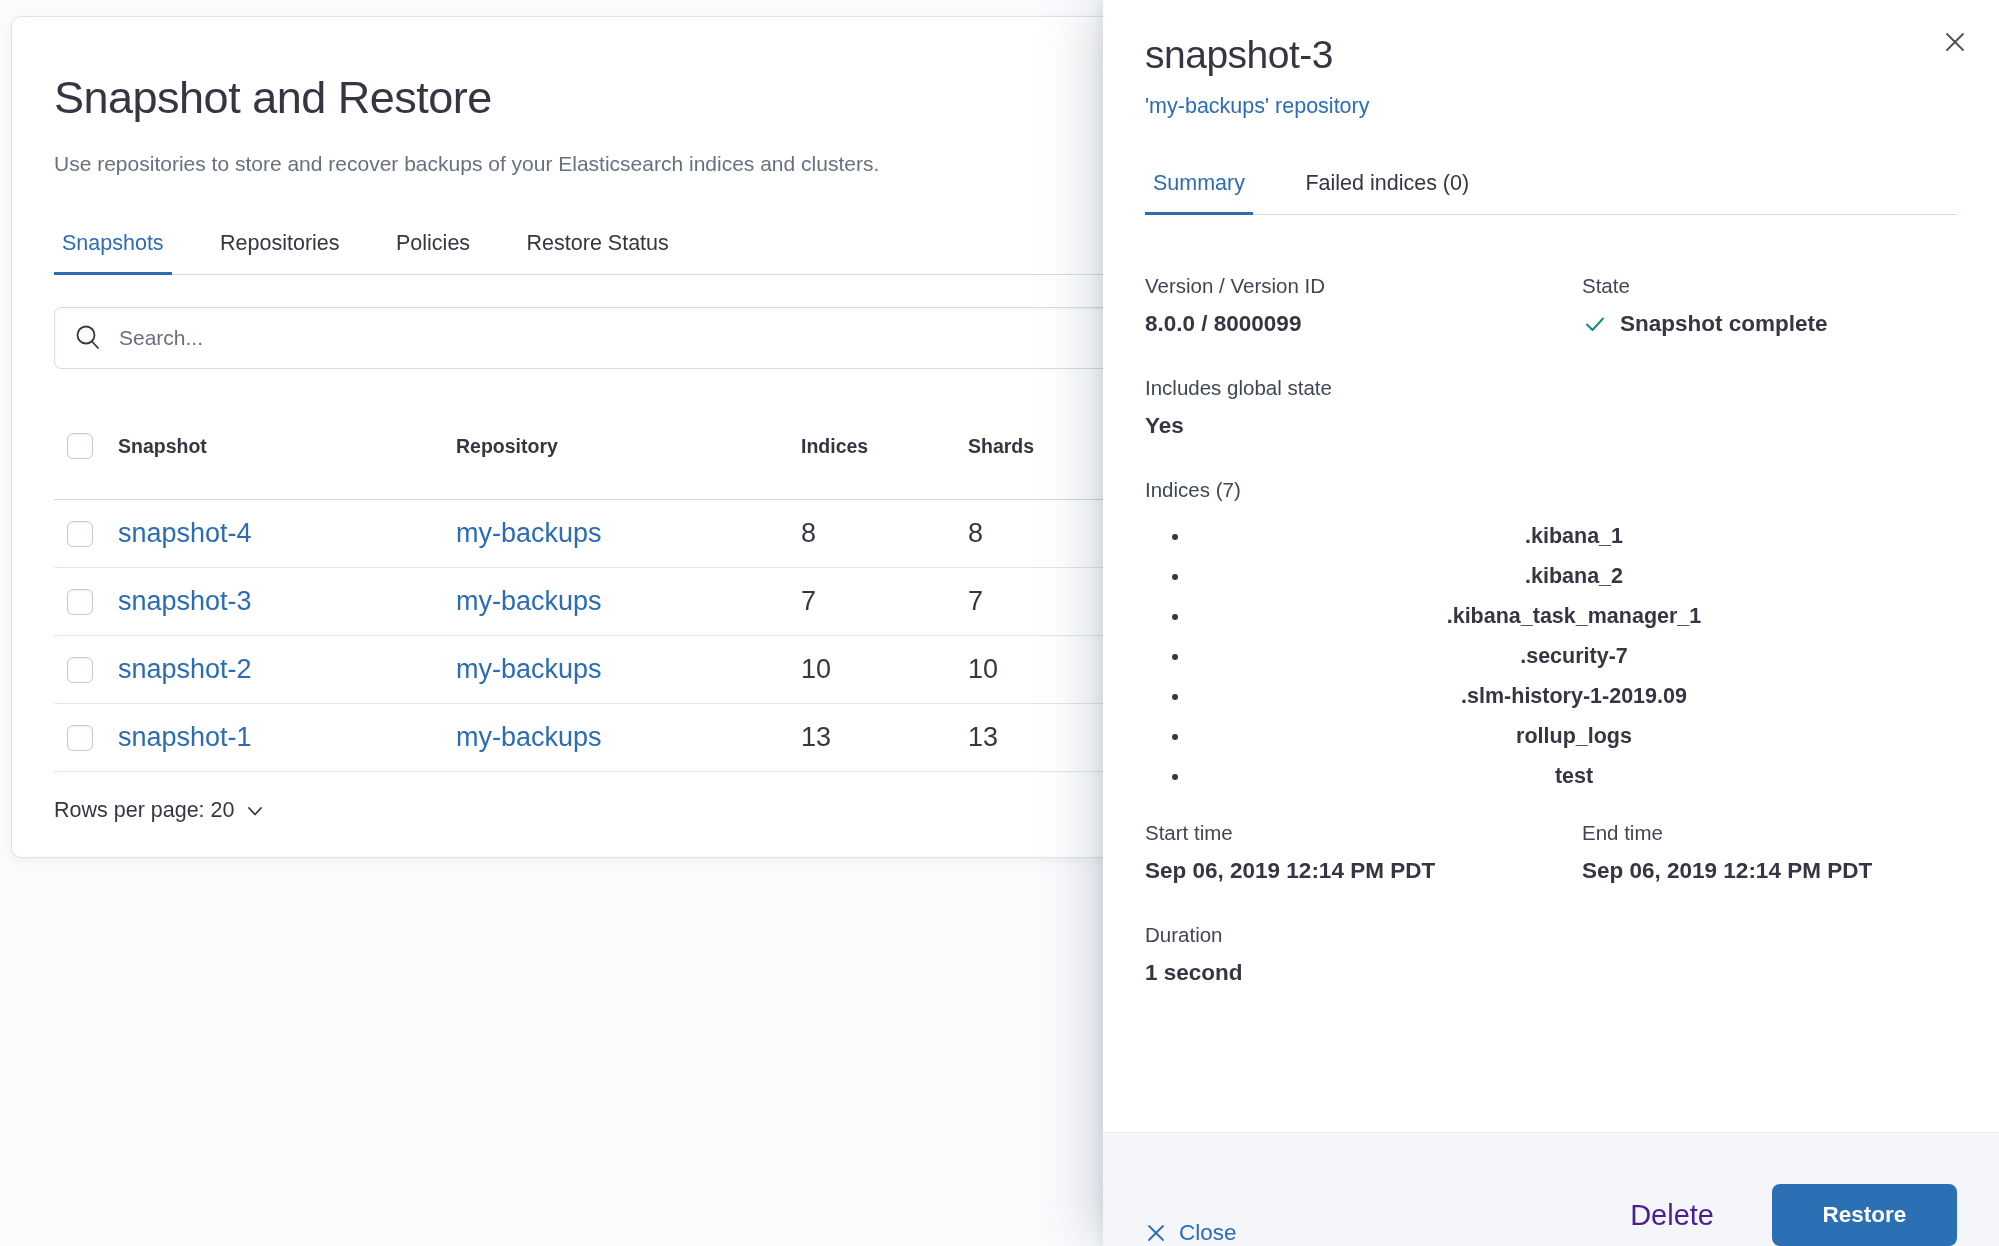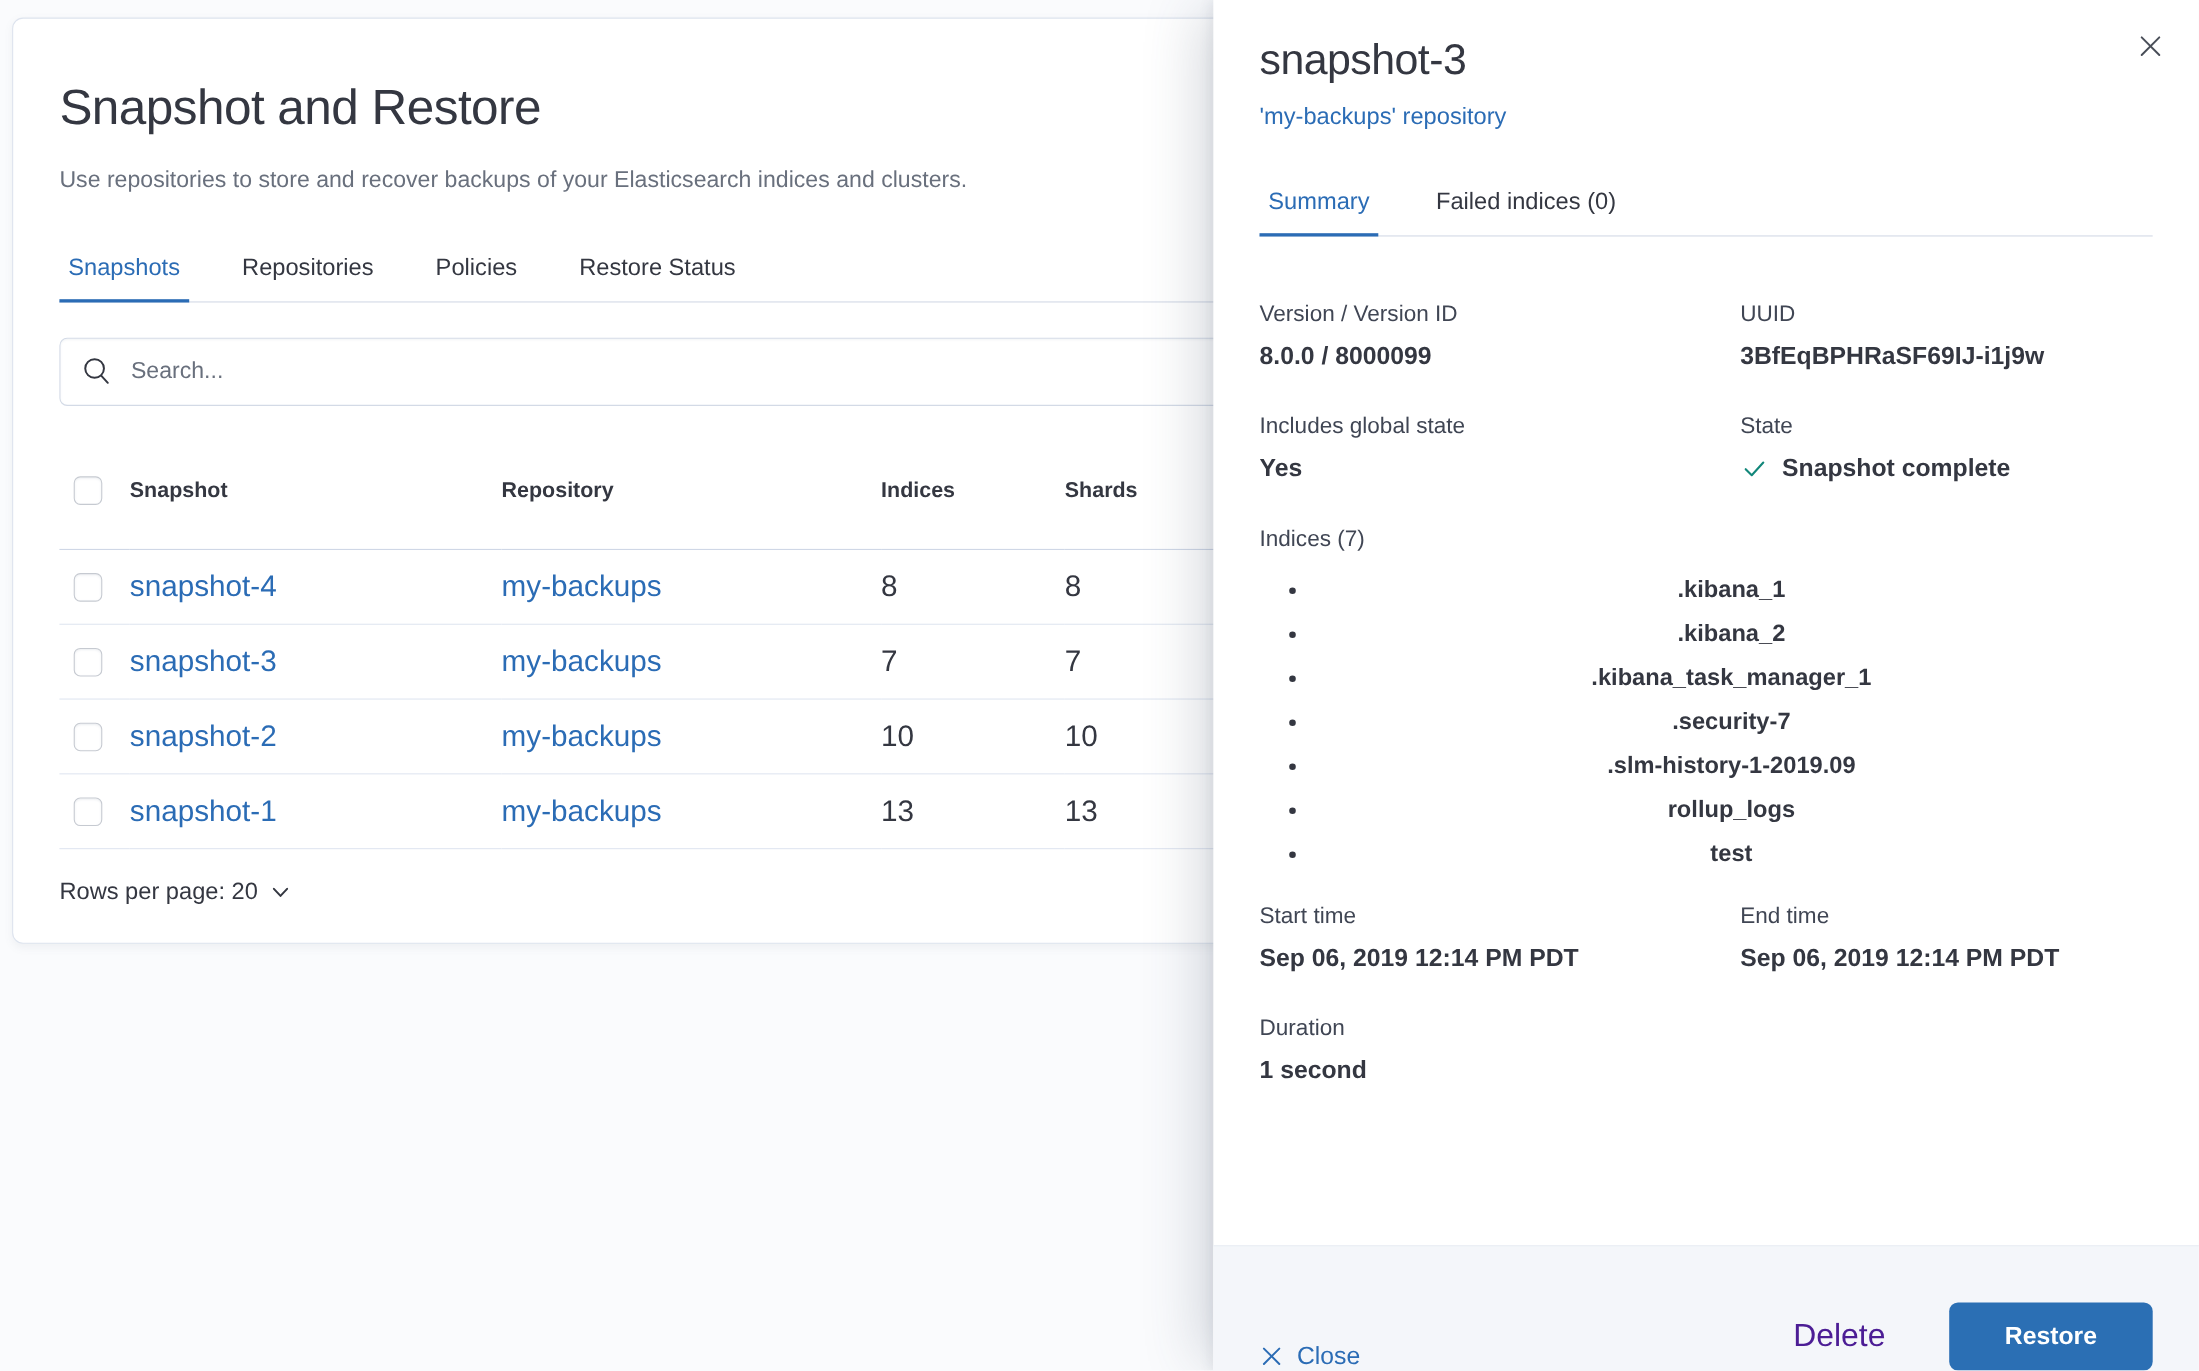--- a/index.html
+++ b/index.html
@@ -344,37 +344,33 @@
     </div>
   </div>
 
   <div class="flyout-body">
 
     <div class="desc-grid">
       <div class="desc-item">
         <div class="desc-label">Version / Version ID</div>
         <div class="desc-value">8.0.0 / 8000099</div>
       </div>
-      <div class="desc-item">
-        <div class="desc-label">UUID</div>
-        <div class="desc-value">3BfEqBPHRaSF69IJ-i1j9w</div>
-      </div>
-
-      <div class="desc-item">
-        <div class="desc-label">Includes global state</div>
-        <div class="desc-value">Yes</div>
-      </div>
+
       <div class="desc-item">
         <div class="desc-label">State</div>
         <div class="desc-value state-value">
           <svg width="26" height="26" viewBox="0 0 26 26" fill="none">
             <polyline points="5,13.5 10.5,19 21,7.5" stroke="#12877a" stroke-width="1.9" fill="none" stroke-linecap="round" stroke-linejoin="round"></polyline>
           </svg>
           <span>Snapshot complete</span>
         </div>
+      </div>
+      <div class="desc-item">
+        <div class="desc-label">Includes global state</div>
+        <div class="desc-value">Yes</div>
       </div>
     </div>
 
     <div class="indices-block">
       <div class="desc-label">Indices (7)</div>
       <ul class="indices-list">
         <li>.kibana_1</li>
         <li>.kibana_2</li>
         <li>.kibana_task_manager_1</li>
         <li>.security-7</li>

